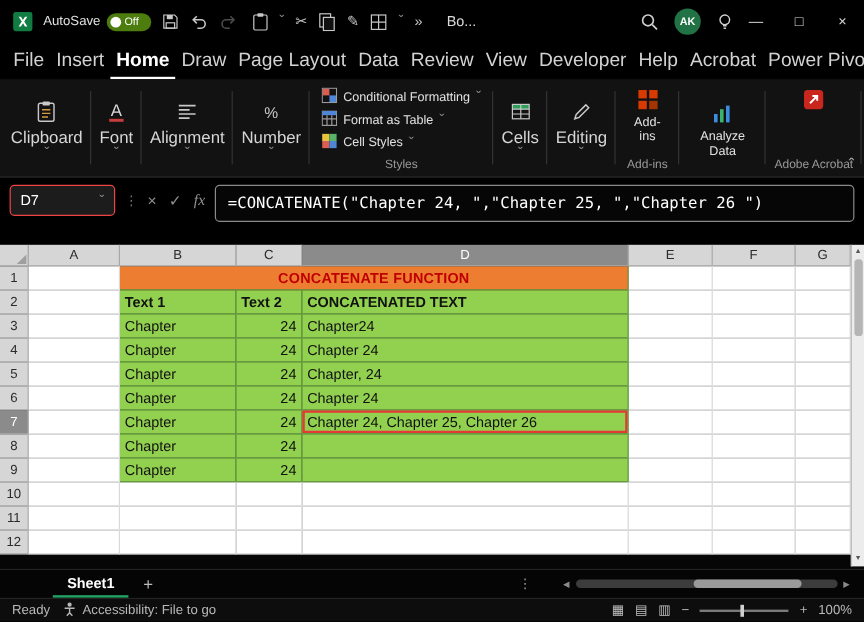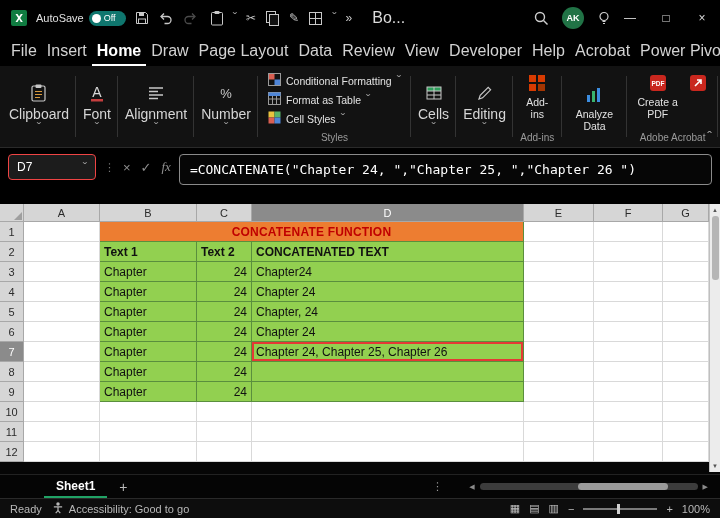--- a/index.html
+++ b/index.html
@@ -7,25 +7,25 @@
     --title-red:#C00000; --selection-red:#E53935;
   }
   *{margin:0;padding:0;box-sizing:border-box;font-family:"Liberation Sans",sans-serif;}
   html,body{width:720px;height:518px;overflow:hidden;background:#000;}
   .window{width:720px;height:518px;display:flex;flex-direction:column;background:#000;color:#e6e6e6;}
 
   
   .titlebar{height:36px;flex:0 0 36px;display:flex;align-items:center;gap:8px;padding-left:10px;font-size:11px;}
   .tb-icon{display:inline-flex;align-items:center;justify-content:center;color:#c8c8c8;}
   .autosave{display:flex;align-items:center;gap:5px;color:#e0e0e0;}
-  .toggle{width:37px;height:15px;background:#0f766e;border-radius:8px;display:flex;align-items:center;gap:3px;padding:0 3px;font-size:9px;color:#fff;}
+  .toggle{width:37px;height:15px;background:#4d7c0f;border-radius:8px;display:flex;align-items:center;gap:3px;padding:0 3px;font-size:9px;color:#fff;}
   .knob{width:9px;height:9px;border-radius:50%;background:#fff;flex:0 0 9px;}
   .qat{display:flex;align-items:center;gap:9px;color:#c8c8c8;font-size:12px;margin-left:4px;}
   .chev{font-size:13px;color:#9a9a9a;line-height:8px;}
-  .doc-name{color:#dcdcdc;margin-left:12px;font-size:16px;}
+  .doc-name{color:#dcdcdc;margin-left:12px;font-size:12px;}
   .tb-right{margin-left:auto;display:flex;align-items:center;height:100%;}
   .avatar{width:22px;height:22px;border-radius:50%;background:#217346;color:#fff;font-size:9px;font-weight:bold;display:flex;align-items:center;justify-content:center;margin:0 12px;}
   .winbtn{width:36px;height:36px;display:flex;align-items:center;justify-content:center;color:#d8d8d8;font-size:12px;}
 
   
   .menubar{height:30px;flex:0 0 30px;display:flex;align-items:center;padding:0 6px;}
   #menu-items{display:flex;align-items:center;}
   .menu-item{padding:6px 5px 4px;font-size:16px;color:#d2d2d2;white-space:nowrap;border-bottom:2px solid transparent;}
   .menu-item.active{color:#fff;font-weight:bold;border-bottom:2px solid #fff;}
   .mb-right{margin-left:auto;display:flex;gap:12px;align-items:center;padding-right:10px;}
@@ -338,29 +338,20 @@
         <span>Analyze Data</span>
       </div>
     </div>
 
     <div class="vgroup">
       <div class="bigrow">
         <div class="bigbtn">
           <span class="bicon">
             <svg width="20" height="20" viewBox="0 0 20 20">
                 <rect x="2" y="2" width="16" height="16" rx="3" fill="#C9271E"></rect>
-                <text x="10" y="13" text-anchor="middle" font-size="6.5" fill="#fff" font-weight="bold">PDF</text>
-              </svg>
-          </span>
-          <span>Create a PDF</span>
-        </div>
-        <div class="bigbtn">
-          <span class="bicon">
-            <svg width="20" height="20" viewBox="0 0 20 20">
-                <rect x="2" y="2" width="16" height="16" rx="3" fill="#C9271E"></rect>
                 <path d="M7 13l6-6M9 7h4v4" fill="none" stroke="#fff" stroke-width="1.6"></path>
               </svg>
           </span>
         </div>
       </div>
       <div class="group-label">Adobe Acrobat</div>
     </div>
 
     <span class="collapse-ribbon">ˆ</span>
   </div>
@@ -511,21 +502,21 @@
 
   <div class="statusbar">
     <span>Ready</span>
     <span class="acc">
       <span>
         <svg width="12" height="13" viewBox="0 0 13 13">
             <circle cx="6.5" cy="2.6" r="1.9" fill="#b8b8b8"></circle>
             <path d="M2 5.8h9M6.5 5.8v4M6.5 9.8l-2.5 2.7M6.5 9.8l2.5 2.7" stroke="#b8b8b8" stroke-width="1.3" fill="none"></path>
           </svg>
       </span>
-      <span>Accessibility: Good to go</span>
+      <span>Accessibility: File to go</span>
     </span>
     <div class="sb-right">
       <span class="viewicon">▦</span>
       <span class="viewicon">▤</span>
       <span class="viewicon">▥</span>
       <span>−</span>
       <div class="zoom-slider">
         <div class="zoom-thumb"></div>
       </div>
       <span>+</span>

